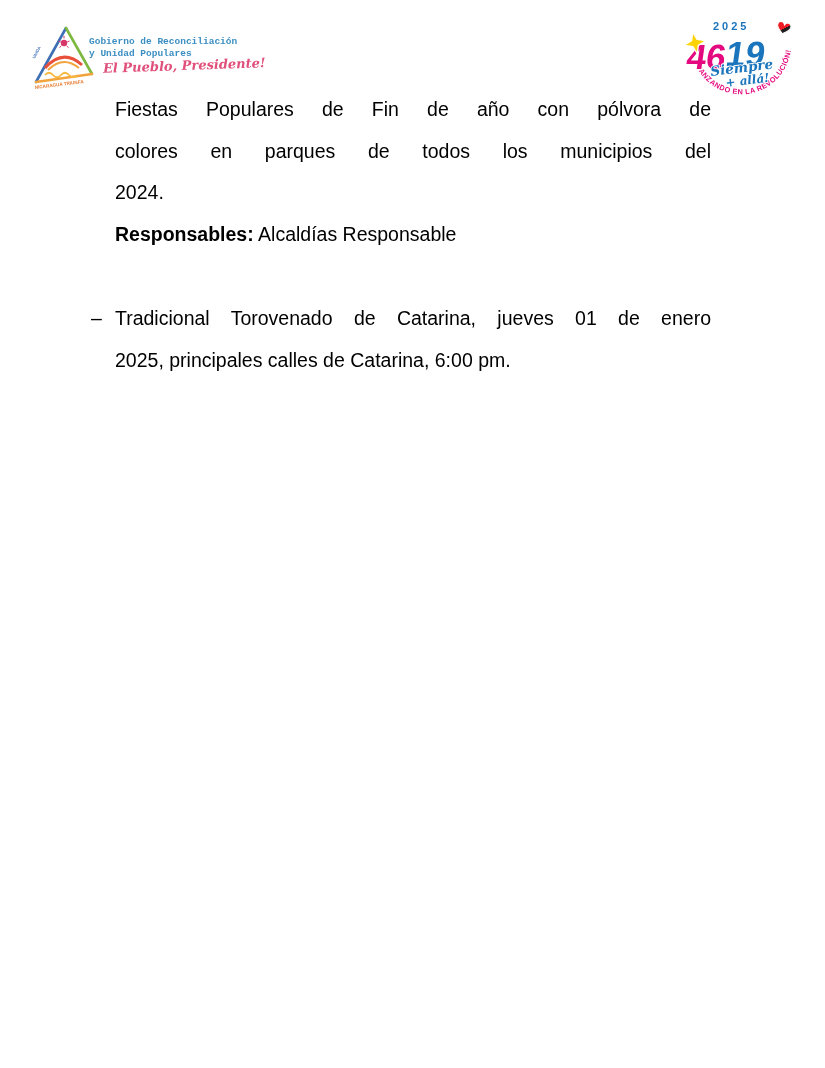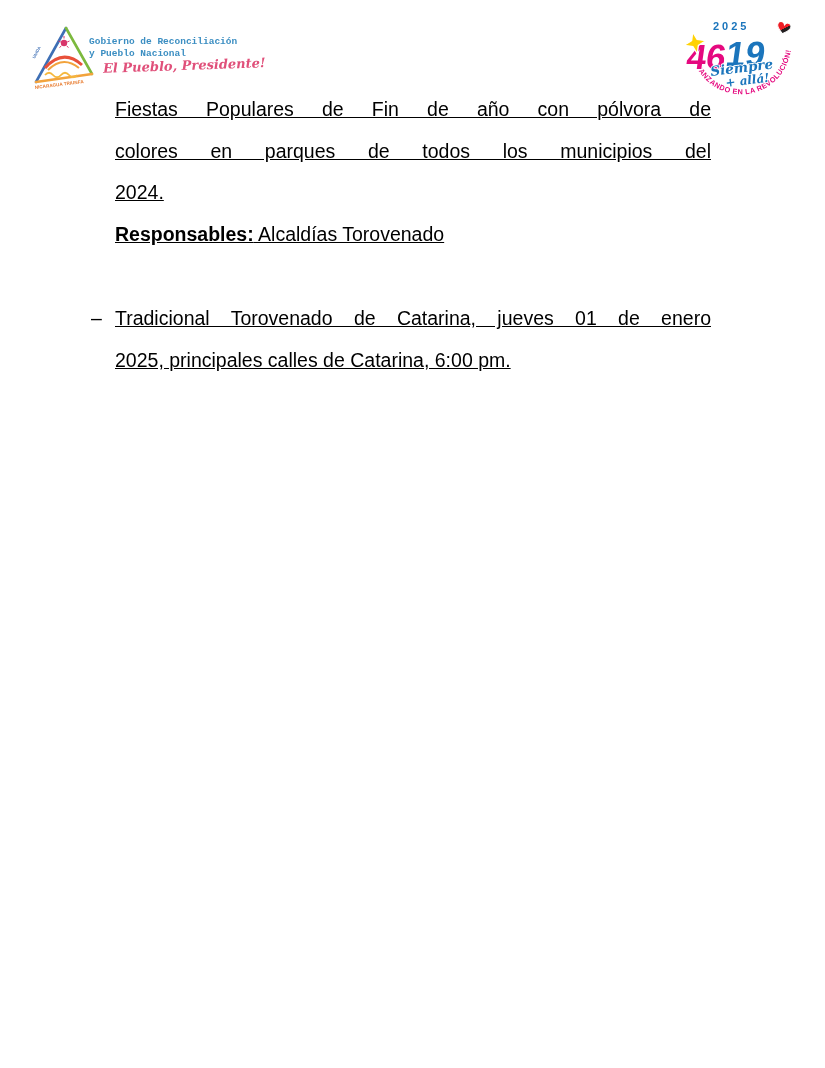--- a/index.html
+++ b/index.html
@@ -29,21 +29,21 @@
     transform:rotate(-2deg);
     white-space:nowrap;
   }
   .right-logo{position:absolute;left:681px;top:14px;width:120px;height:88px;}
 
   
   .doc-body{
     position:absolute;left:115px;top:89px;width:596px;
     font-size:19.5px;line-height:41.6px;
   }
-  .para{position:relative;text-decoration:underline;}
+  .para{position:relative;}
   .para2{margin-top:43px;}
   .jline{text-align:justify;text-align-last:justify;}
   .lline{text-align:left;}
   .bullet-dash{
     position:absolute;left:-24px;top:0;
     line-height:41.6px;
   }
   .bold{font-weight:bold;text-align:right;}
 </style>
 </head>
@@ -68,21 +68,21 @@
       </g>
 
       <path d="M 15,44 Q 33,24 52,41" stroke="#E8503A" stroke-width="3" fill="none"></path>
       <path d="M 18,46 Q 33,31 49,44" stroke="#F2A33C" stroke-width="2" fill="none"></path>
 
       <path d="M 15,51 q 4,-4.5 8,0 q 4,4.5 8,0 q 4,-4.5 8,0 q 4,4.5 8,0" stroke="#F5B83D" stroke-width="1.8" fill="none"></path>
 
       <text x="2" y="34" font-size="4" font-weight="bold" fill="#3E6FB5" transform="rotate(-62 4 32)">UNIDA</text>
       <text x="5" y="65" font-size="4.6" font-weight="bold" fill="#E87B2E" transform="rotate(-7 5 65)">NICARAGUA TRIUNFA</text>
     </svg>
-    <div class="gov-title" style="color: rgb(59, 142, 194);"><span>Gobierno de Reconciliación</span><br><span>y Pueblo Nacional</span></div>
+    <div class="gov-title" style="color: rgb(59, 142, 194);"><span>Gobierno de Reconciliación</span><br><span>y Unidad Populares</span></div>
     <div class="gov-slogan" style="color: rgb(224, 80, 122);">El Pueblo, Presidente!</div>
   </div>
 
   <svg class="right-logo" viewBox="0 0 120 88">
     <defs>
       <linearGradient id="heartGrad" x1="0" y1="0" x2="1" y2="1">
         <stop offset="0" stop-color="#ED1C24"></stop>
           <stop offset="0.52" stop-color="#ED1C24"></stop>
         <stop offset="0.52" stop-color="#231F20"></stop>
           <stop offset="1" stop-color="#231F20"></stop>
@@ -112,21 +112,21 @@
     </g>
   </svg>
 </div>
 
 <div class="doc-body">
 
   <div class="para">
     <div class="jline">Fiestas Populares de Fin de año con pólvora de</div>
     <div class="jline">colores en parques de todos los municipios del</div>
     <div class="lline">2024.</div>
-    <div class="lline"><span class="bold">Responsables:</span><span> Alcaldías Torovenado</span></div>
+    <div class="lline"><span class="bold">Responsables:</span><span> Alcaldías Responsable</span></div>
   </div>
 
   <div class="para para2">
     <span class="bullet-dash">–</span>
     <div class="jline">Tradicional Torovenado de Catarina, jueves 01 de enero</div>
     <div class="lline">2025, principales calles de Catarina, 6:00 pm.</div>
   </div>
 
 </div>
 

